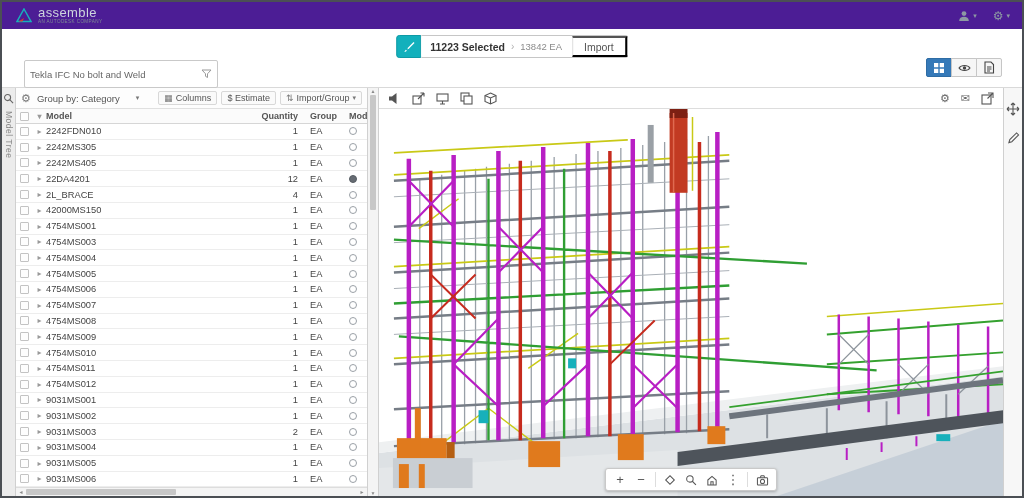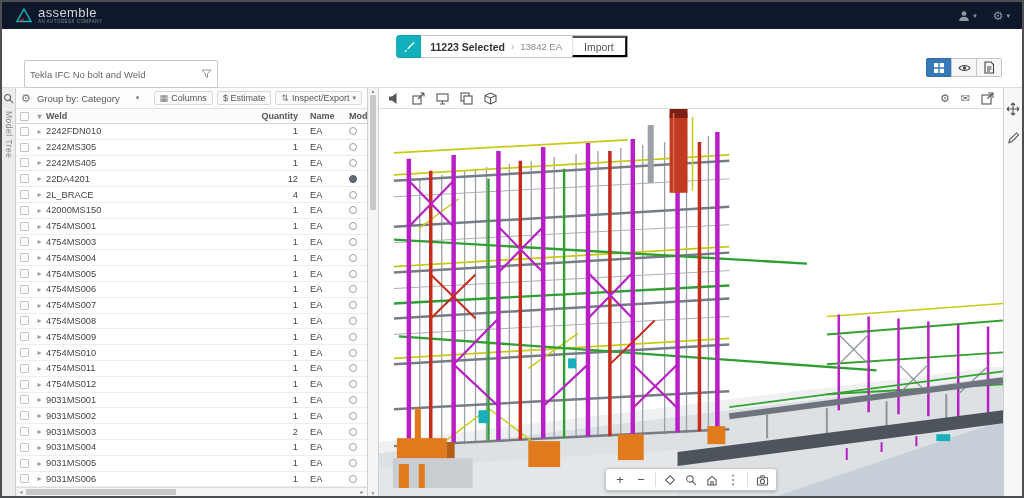--- a/index.html
+++ b/index.html
@@ -2,21 +2,21 @@
 <html><head>
 <meta charset="utf-8">
 <style>
   * { box-sizing: border-box; margin: 0; padding: 0; }
   html,body { background:#888; }
   body { font-family:"Liberation Sans", sans-serif; }
   .app { width:1024px; height:498px; border:2px solid #4b4f54; background:#fff;
          display:flex; flex-direction:column; position:relative; overflow:hidden; }
 
   
-  .topbar { flex:0 0 27px; background:#0f172a; display:flex; align-items:center;
+  .topbar { flex:0 0 27px; background:#4c1d95; display:flex; align-items:center;
             justify-content:space-between; padding:0 12px 0 14px; }
   .logo { display:flex; align-items:center; gap:6px; }
   .logo-text-wrap { line-height:1; }
   .logo-name { color:#cdd5dd; font-size:13px; letter-spacing:.4px; display:block; }
   .logo-sub { color:#7f8b96; font-size:4.6px; letter-spacing:.4px; display:block; margin-top:1px; }
   .top-icons { display:flex; gap:16px; align-items:center; color:#8d98a3; }
   .top-icon-group { display:flex; align-items:center; gap:3px; cursor:pointer; }
   .tiny-caret { font-size:7px; color:#8d98a3; }
   .gear-glyph { font-size:12px; color:#8d98a3; }
 
@@ -207,34 +207,34 @@
         <span class="gt-right">
           <button class="gt-btn">
             <span class="gt-glyph">▦</span>
             <span>Columns</span>
           </button>
           <button class="gt-btn">
             <span>$ Estimate</span>
           </button>
           <button class="gt-btn">
             <span class="gt-glyph">⇅</span>
-            <span>Inspect/Export</span>
+            <span>Import/Group</span>
             <span class="tiny-caret" style="color:#777">▾</span>
           </button>
         </span>
       </div>
 
       <div class="grid-header">
         <span class="col-check">
             <span class="checkbox"></span>
           </span>
         <span class="col-caret">▾</span>
-        <span class="col-name">Weld</span>
+        <span class="col-name">Model</span>
         <span class="col-qty">Quantity</span>
-        <span class="col-unit">Name</span>
+        <span class="col-unit">Group</span>
         <span class="col-mod">Mod</span>
       </div>
 
       <div class="grid-body">
   <div class="grid-row">
     <span class="col-check">
               <span class="checkbox"></span>
             </span>
     <span class="col-caret">▸</span>
     <span class="col-name">2242FDN010</span>

